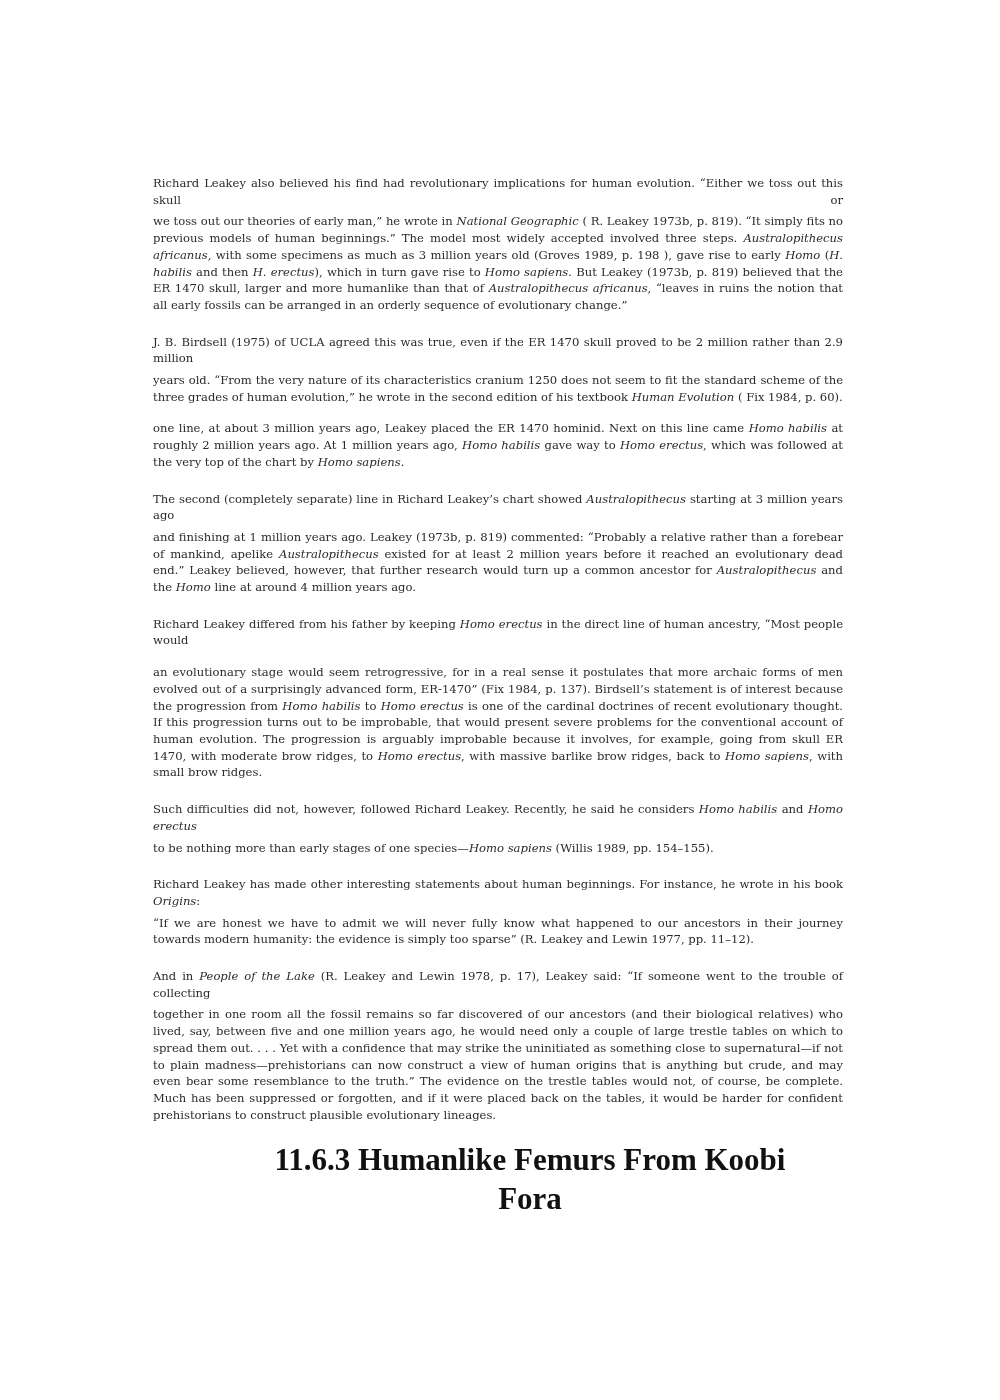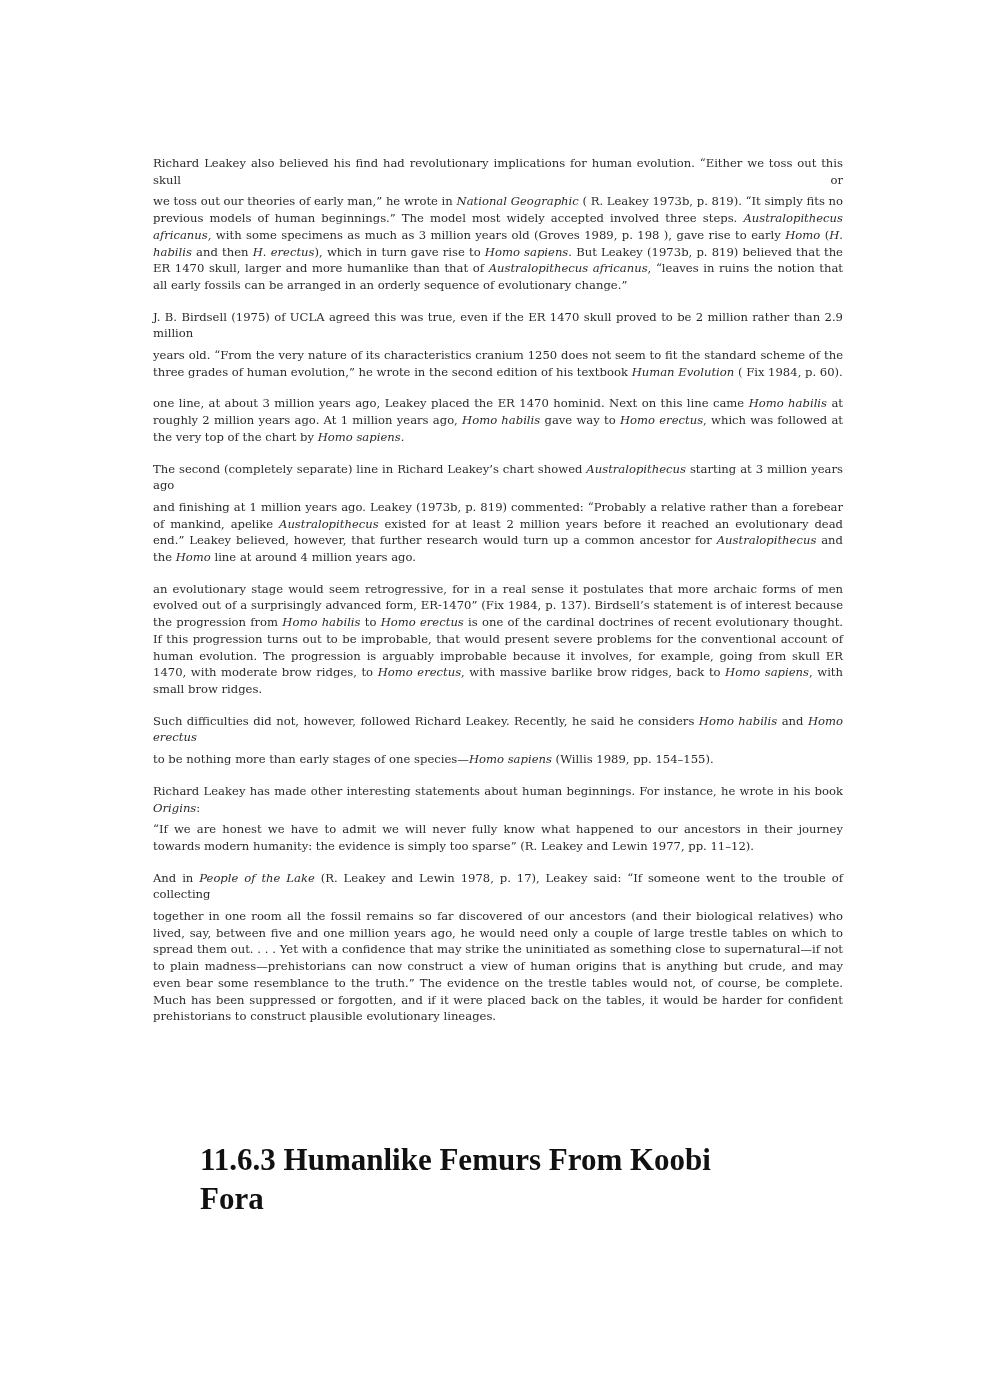--- a/index.html
+++ b/index.html
@@ -4,28 +4,28 @@
 <style>
   html, body { margin: 0; padding: 0; background: #ffffff; }
   body { width: 1000px; height: 1400px; position: relative; overflow: hidden; }
   .page {
     position: absolute; left: 153px; top: 155px; width: 690px;
     font-family: "DejaVu Serif", "Liberation Serif", serif;
     font-size: 11.6px; color: #2a2a2a; line-height: 16.7px;
     text-align: justify;
   }
   .para { margin: 0 0 15px 0; }
-  .para .first { display: block; text-align: justify; text-align-last: justify; margin-bottom: 5px; }
+  .para .first { display: block; text-align: justify; text-align-last: justify; margin-bottom: 5px; margin-top: 20px; }
   .para .rest { display: block; }
   i { font-style: italic; }
   .heading {
     position: absolute; left: 200px; top: 1140px; width: 660px;
     font-family: "Liberation Serif", "DejaVu Serif", serif;
     font-weight: bold; font-size: 31px; line-height: 39px;
-    color: #111;
+    text-align: center; color: #111;
   }
 </style>
 </head>
 <body>
 
 <div class="page" id="doc">
     <div class="para">
       <span class="first"><span>Richard Leakey also believed his find had revolutionary implications for human evolution. “Either we toss out this skull or</span></span>
       <span class="rest"><span>we toss out our theories of early man,” he wrote in </span><i>National Geographic</i><span> ( R. Leakey 1973b, p. 819). “It simply fits no previous models of human beginnings.” The model most widely accepted involved three steps. </span><i>Australopithecus africanus,</i><span> with some specimens as much as 3 million years old (Groves 1989, p. 198 ), gave rise to early </span><i>Homo</i><span> (</span><i>H. habilis</i><span> and then </span><i>H. erectus</i><span>), which in turn gave rise to </span><i>Homo sapiens.</i><span> But Leakey (1973b, p. 819) believed that the ER 1470 skull, larger and more humanlike than that of </span><i>Australopithecus africanus</i><span>, “leaves in ruins the notion that all early fossils can be arranged in an orderly sequence of evolutionary change.”</span></span>
     </div>
@@ -34,20 +34,21 @@
       <span class="rest"><span>years old. “From the very nature of its characteristics cranium 1250 does not seem to fit the standard scheme of the three grades of human evolution,” he wrote in the second edition of his textbook </span><i>Human Evolution</i><span> ( Fix 1984, p. 60).</span></span>
     </div>
     <div class="para">
       <span class="rest"><span>one line, at about 3 million years ago, Leakey placed the ER 1470 hominid. Next on this line came </span><i>Homo habilis</i><span> at roughly 2 million years ago. At 1 million years ago, </span><i>Homo habilis</i><span> gave way to </span><i>Homo erectus</i><span>, which was followed at the very top of the chart by </span><i>Homo sapiens.</i></span>
     </div>
     <div class="para">
       <span class="first"><span>The second (completely separate) line in Richard Leakey’s chart showed </span><i>Australopithecus</i><span> starting at 3 million years ago</span></span>
       <span class="rest"><span>and finishing at 1 million years ago. Leakey (1973b, p. 819) commented: “Probably a relative rather than a forebear of mankind, apelike </span><i>Australopithecus</i><span> existed for at least 2 million years before it reached an evolutionary dead end.” Leakey believed, however, that further research would turn up a common ancestor for </span><i>Australopithecus</i><span> and the </span><i>Homo</i><span> line at around 4 million years ago.</span></span>
     </div>
     <div class="para">
+      <span class="first"><span>Richard Leakey differed from his father by keeping </span><i>Homo erectus</i><span> in the direct line of human ancestry, “Most people would</span></span>
     </div>
     <div class="para">
       <span class="rest"><span>an evolutionary stage would seem retrogressive, for in a real sense it postulates that more archaic forms of men evolved out of a surprisingly advanced form, ER-1470” (Fix 1984, p. 137). Birdsell’s statement is of interest because the progression from </span><i>Homo habilis</i><span> to </span><i>Homo erectus</i><span> is one of the cardinal doctrines of recent evolutionary thought. If this progression turns out to be improbable, that would present severe problems for the conventional account of human evolution. The progression is arguably improbable because it involves, for example, going from skull ER 1470, with moderate brow ridges, to </span><i>Homo erectus</i><span>, with massive barlike brow ridges, back to </span><i>Homo sapiens</i><span>, with small brow ridges.</span></span>
     </div>
     <div class="para">
       <span class="first"><span>Such difficulties did not, however, followed Richard Leakey. Recently, he said he considers </span><i>Homo habilis</i><span> and </span><i>Homo erectus</i></span>
       <span class="rest"><span>to be nothing more than early stages of one species—</span><i>Homo sapiens</i><span> (Willis 1989, pp. 154–155).</span></span>
     </div>
     <div class="para">
       <span class="first"><span>Richard Leakey has made other interesting statements about human beginnings. For instance, he wrote in his book </span><i>Origins</i><span>:</span></span>

